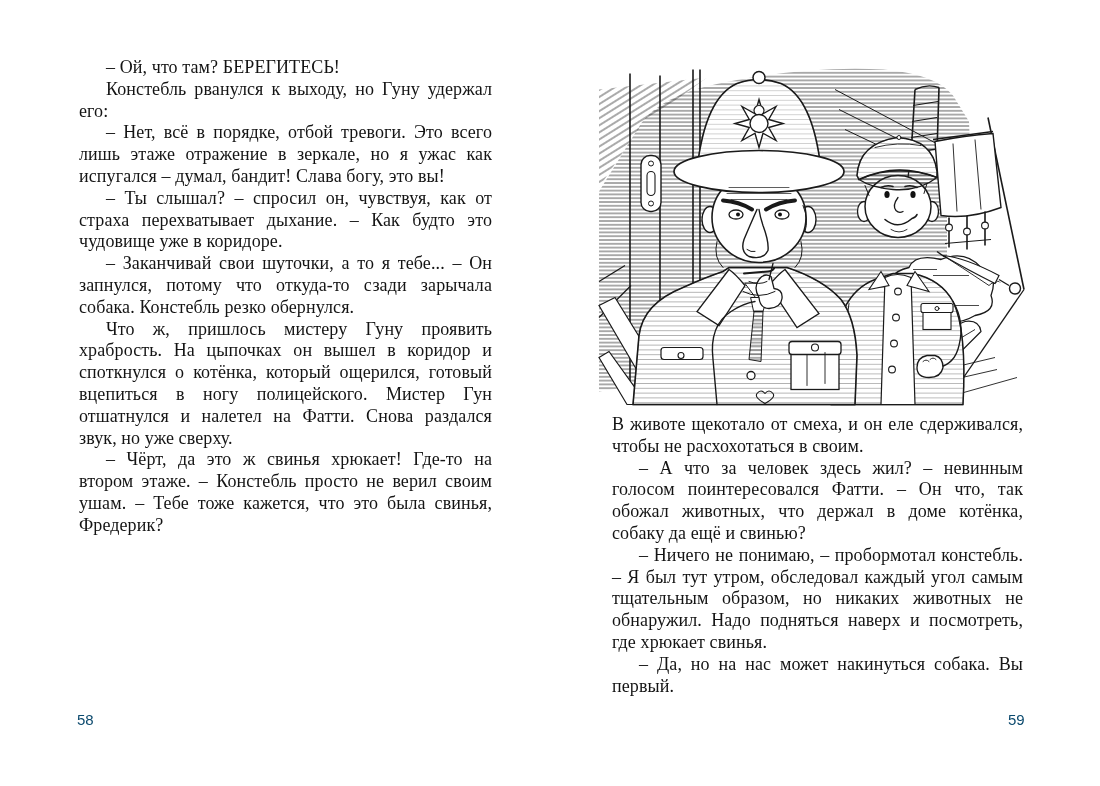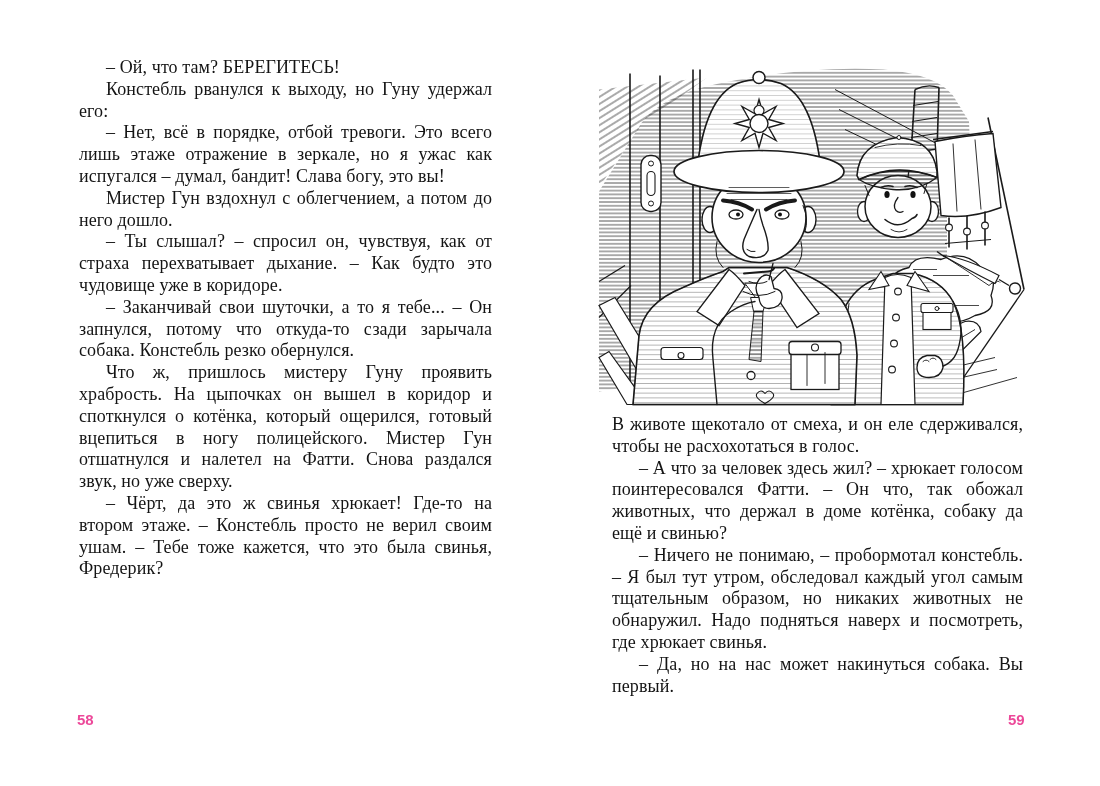--- a/index.html
+++ b/index.html
@@ -5,36 +5,35 @@
   html,body{margin:0;padding:0;background:#ffffff;}
   .canvas{position:relative;width:1100px;height:786px;background:#ffffff;overflow:hidden;
           font-family:"Liberation Serif", serif;color:#141414;}
   .page-text{position:absolute;text-align:justify;font-size:18px;line-height:21.8px;
              letter-spacing:.1px;}
   .page-text p{margin:0;text-indent:27px;}
   .page-text p.no-indent{text-indent:0;}
   .left-text{left:79px;top:57px;width:413px;}
   .right-text{left:612px;top:414px;width:411px;}
   .page-number{position:absolute;top:711px;font-family:"Liberation Sans", sans-serif;
-               font-weight:bold;font-size:15px;color:#ec4899;}
+               font-weight:normal;font-size:15px;color:#0c4a6e;}
   .pn-left{left:77px;}
   .pn-right{left:1008px;}
   .illustration{position:absolute;left:597px;top:58px;width:442px;height:348px;}
   svg{display:block;}
 </style>
 </head>
 <body>
 
 <div class="canvas">
 
   <div class="page-text left-text">
       <p>– Ой, что там? БЕРЕГИТЕСЬ!</p>
       <p>Констебль рванулся к выходу, но Гуну удержал его:</p>
       <p>– Нет, всё в порядке, отбой тревоги. Это всего лишь этаже отражение в зеркале, но я ужас как испугался – думал, бандит! Слава богу, это вы!</p>
-      <p>Мистер Гун вздохнул с облегчением, а потом до него дошло.</p>
       <p>– Ты слышал? – спросил он, чувствуя, как от страха перехватывает дыхание. – Как будто это чудовище уже в коридоре.</p>
       <p>– Заканчивай свои шуточки, а то я тебе... – Он запнулся, потому что откуда-то сзади зарычала собака. Констебль резко обернулся.</p>
       <p>Что ж, пришлось мистеру Гуну проявить храбрость. На цыпочках он вышел в коридор и споткнулся о котёнка, который ощерился, готовый вцепиться в ногу полицейского. Мистер Гун отшатнулся и налетел на Фатти. Снова раздался звук, но уже сверху.</p>
       <p>– Чёрт, да это ж свинья хрюкает! Где-то на втором этаже. – Констебль просто не верил своим ушам. – Тебе тоже кажется, что это была свинья, Фредерик?</p>
     </div>
 
   <div class="illustration">
     <svg viewBox="0 0 442 345" width="442" height="348">
       <defs>
         <pattern id="hatchA" width="3.8" height="3.8" patternUnits="userSpaceOnUse">
@@ -199,22 +198,22 @@
         <path d="M150,190 q4,3 8,2" stroke-width="1"></path>
         <path d="M147,214 L171,212 M171,212 q4,0 6,-3" stroke-width="2"></path>
         <path d="M152,222 q10,4 18,0" stroke-width="1"></path>
         <path d="M120,182 q-4,16 6,26 M204,182 q4,16 -6,26" stroke-width="1"></path>
         <path d="M146,232 q16,8 32,0" stroke-width="1"></path>
       </g>
     </svg>
   </div>
 
   <div class="page-text right-text">
-      <p class="no-indent">В животе щекотало от смеха, и он еле сдерживался, чтобы не расхохотаться в голос.</p>
-      <p>– А что за человек здесь жил? – хрюкает голосом поинтересовался Фатти. – Он что, так обожал животных, что держал в доме котёнка, собаку да ещё и свинью?</p>
+      <p class="no-indent">В животе щекотало от смеха, и он еле сдерживался, чтобы не расхохотаться в своим.</p>
+      <p>– А что за человек здесь жил? – невинным голосом поинтересовался Фатти. – Он что, так обожал животных, что держал в доме котёнка, собаку да ещё и свинью?</p>
       <p>– Ничего не понимаю, – пробормотал констебль. – Я был тут утром, обследовал каждый угол самым тщательным образом, но никаких животных не обнаружил. Надо подняться наверх и посмотреть, где хрюкает свинья.</p>
       <p>– Да, но на нас может накинуться собака. Вы первый.</p>
     </div>
 
   <div class="page-number pn-left">58</div>
   <div class="page-number pn-right">59</div>
 
 </div>
 
 </body></html>

